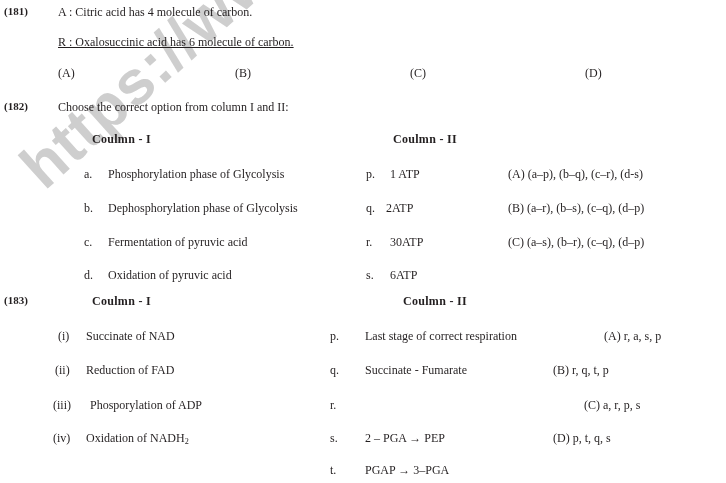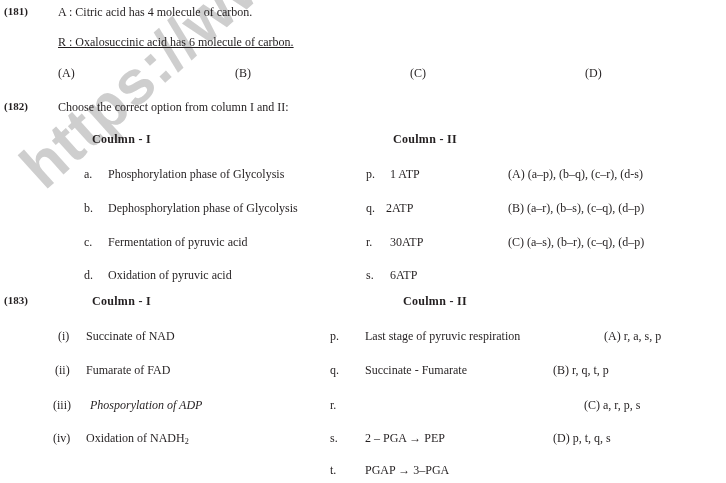--- a/index.html
+++ b/index.html
@@ -102,28 +102,28 @@
   <div class="t" style="left:508px; top:202px;">(B) (a–r), (b–s), (c–q), (d–p)</div>
   <div class="t" style="left:508px; top:236px;">(C) (a–s), (b–r), (c–q), (d–p)</div>
 
   <div class="t qnum" style="left:4px;   top:295px;">(183)</div>
   <div class="t bold" style="left:92px;  top:295px;">Coulmn - I</div>
   <div class="t bold" style="left:403px; top:295px;">Coulmn - II</div>
 
   <div class="t" style="left:58px;  top:330px;">(i)</div>
   <div class="t" style="left:86px;  top:330px;">Succinate of NAD</div>
   <div class="t" style="left:55px;  top:364px;">(ii)</div>
-  <div class="t" style="left:86px;  top:364px;">Fumarate of FAD</div>
+  <div class="t" style="left:86px;  top:364px;">Reduction of FAD</div>
   <div class="t" style="left:53px;  top:399px;">(iii)</div>
-  <div class="t" style="left:90px;  top:399px;font-style:italic;">Phosporylation of ADP</div>
+  <div class="t" style="left:90px;  top:399px;">Phosporylation of ADP</div>
   <div class="t" style="left:53px;  top:432px;">(iv)</div>
   <div class="t" style="left:86px;  top:432px;"><span>Oxidation of NADH</span><sub>2</sub></div>
 
   <div class="t" style="left:330px; top:330px;">p.</div>
-  <div class="t" style="left:365px; top:330px;">Last stage of pyruvic respiration</div>
+  <div class="t" style="left:365px; top:330px;">Last stage of correct respiration</div>
   <div class="t" style="left:330px; top:364px;">q.</div>
   <div class="t" style="left:365px; top:364px;">Succinate - Fumarate</div>
   <div class="t" style="left:330px; top:399px;">r.</div>
   <div class="t" style="left:330px; top:432px;">s.</div>
   <div class="t arrow" style="left:365px; top:432px;">2 – PGA → PEP</div>
   <div class="t" style="left:330px; top:464px;">t.</div>
   <div class="t arrow" style="left:365px; top:464px;">PGAP → 3–PGA</div>
 
   <div class="t" style="left:604px; top:330px;">(A)    r, a, s, p</div>
   <div class="t" style="left:553px; top:364px;">(B) r, q, t, p</div>

